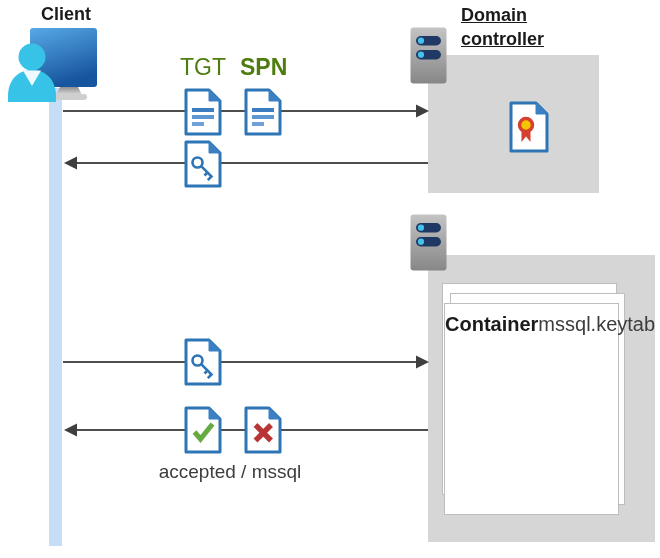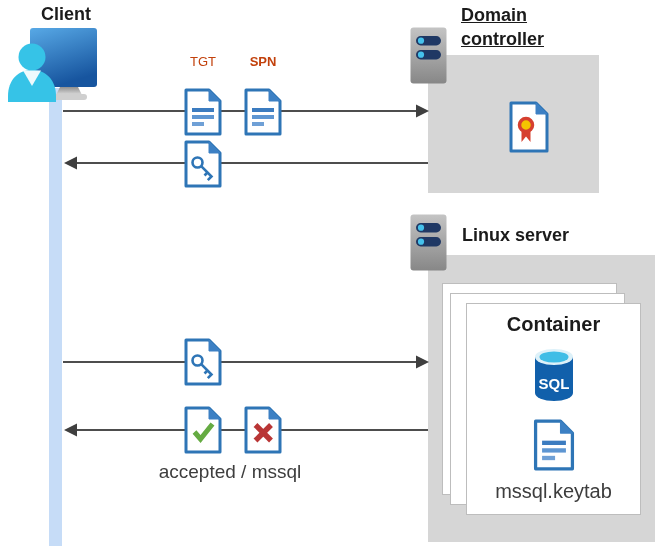--- a/index.html
+++ b/index.html
@@ -28,29 +28,29 @@
   .dc-server{left:410px;top:27px;}
   .linux-server{left:410px;top:214px;}
   .cert-icon{left:509px;top:101px;}
   .doc-tgt{left:184px;top:88px;}
   .doc-spn{left:244px;top:88px;}
   .doc-key-1{left:184px;top:140px;}
   .doc-key-2{left:184px;top:338px;}
   .doc-check{left:184px;top:406px;}
   .doc-cross{left:244px;top:406px;}
   
-  .msg-label{font-size:13px;color:#c2410c;text-align:center;white-space:nowrap;}
+  .msg-label{font-size:23px;color:#4d7c0f;text-align:center;white-space:nowrap;}
   .label-tgt{left:180px;top:54px;width:46px;}
   .label-spn{left:240px;top:54px;width:46px;font-weight:bold;}
   .result-label{left:120px;top:461px;width:220px;font-size:19px;color:#3d3d3d;text-align:center;}
   
   .card{position:absolute;width:175px;height:212px;background:#ffffff;border:1px solid #bdbdbd;box-sizing:border-box;}
   .card-back{left:442px;top:283px;}
   .card-mid{left:450px;top:293px;}
-  .card-front{left:466px;top:303px;display:flex;flex-direction:column;align-items:center;}
+  .card-front{left:444px;top:303px;display:flex;flex-direction:row;align-items:flex-start;}
   .container-title{margin-top:9px;font-weight:bold;font-size:20px;color:#1b1b1b;}
   .sql-icon{margin-top:11px;}
   .keytab-icon{margin-top:16px;}
   .keytab-label{margin-top:9px;font-size:20px;color:#3d3d3d;}
   svg{display:block;}
   svg text{font-family:"Liberation Sans",sans-serif;}
 </style>
 </head>
 <body>
 
@@ -117,21 +117,20 @@
     <rect x="6" y="23" width="25" height="9.5" rx="4.7" fill="#1f3864"></rect>
     <circle cx="11" cy="27.7" r="3.1" fill="#45c2ec"></circle>
   </svg>
   <svg class="abs cert-icon" width="40" height="52" viewBox="0 0 40 52">
     <path d="M2 2 H27 L38 13 V50 H2 Z" fill="#ffffff" stroke="#2e75b6" stroke-width="3" stroke-linejoin="round"></path>
     <path d="M27 2 V13 H38 Z" fill="#3c80c4" stroke="#3c80c4" stroke-width="1" stroke-linejoin="round"></path>
     <path d="M12.5 29 L12.5 41 L17 35.5 L21.5 41 L21.5 29 Z" fill="#d6402f"></path>
     <circle cx="17" cy="24" r="6.5" fill="#f4c500" stroke="#d6402f" stroke-width="3.5"></circle>
   </svg>
 
-  <div class="abs title linux-title">Linux server</div>
   <svg class="abs linux-server" width="37" height="57" viewBox="0 0 37 57">
     <rect x="0.5" y="0.5" width="36" height="56" rx="3" fill="url(#srvG)"></rect>
     <rect x="6" y="9" width="25" height="9.5" rx="4.7" fill="#1f3864"></rect>
     <circle cx="11" cy="13.7" r="3.1" fill="#45c2ec"></circle>
     <rect x="6" y="23" width="25" height="9.5" rx="4.7" fill="#1f3864"></rect>
     <circle cx="11" cy="27.7" r="3.1" fill="#45c2ec"></circle>
   </svg>
 
   <div class="card card-back"></div>
   <div class="card card-mid"></div>

